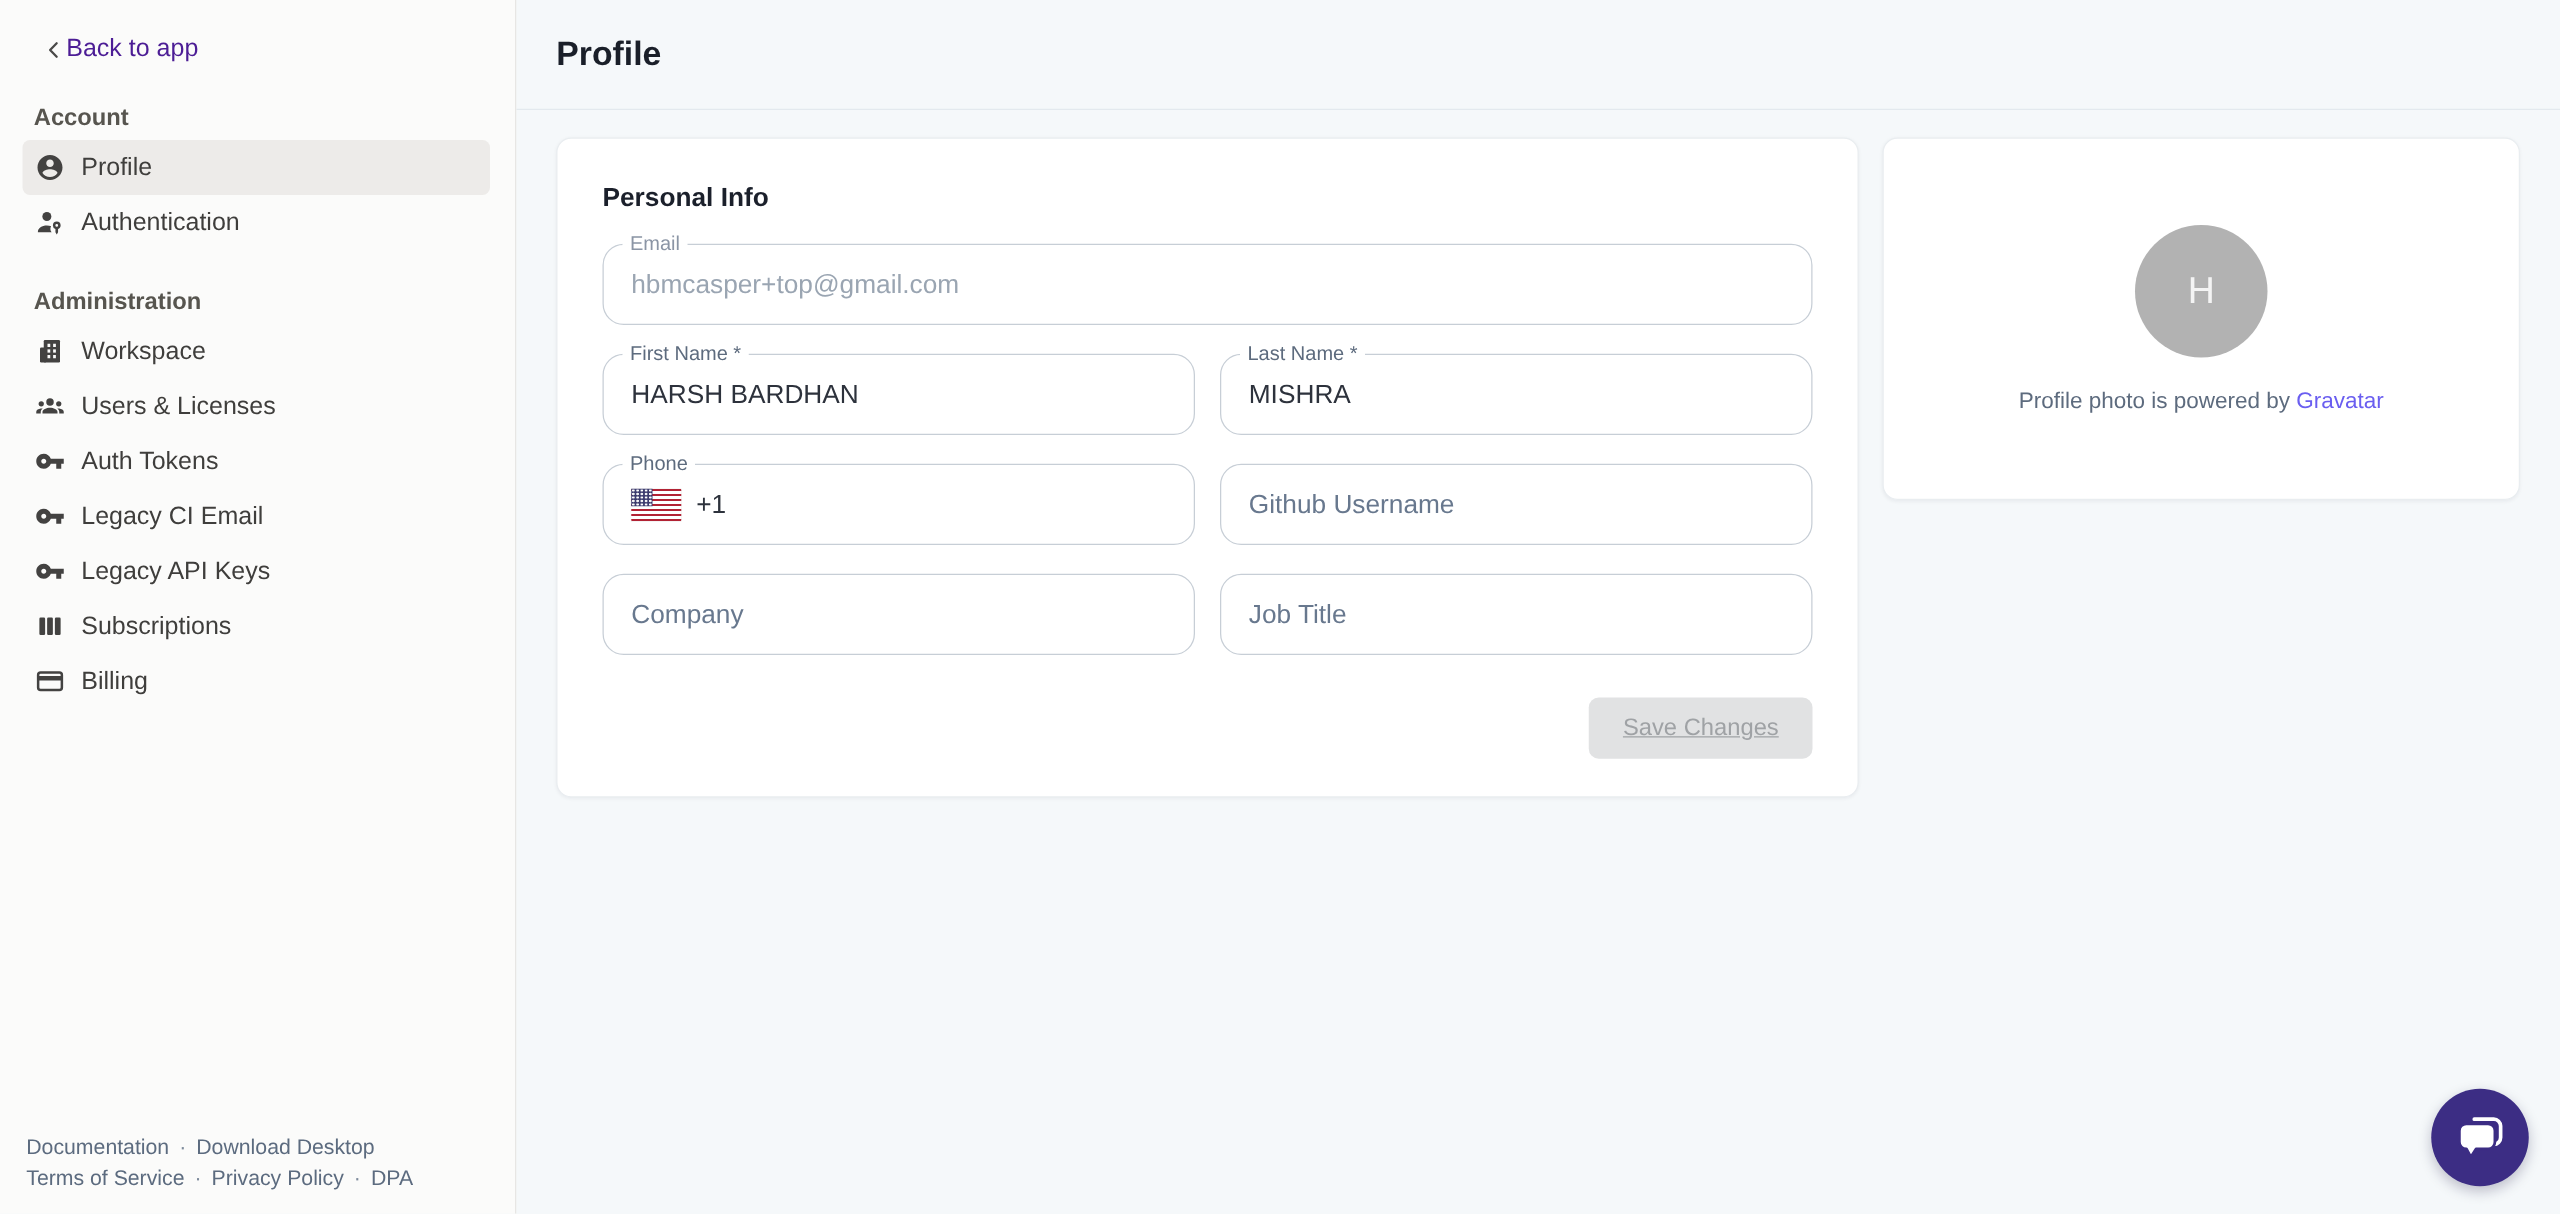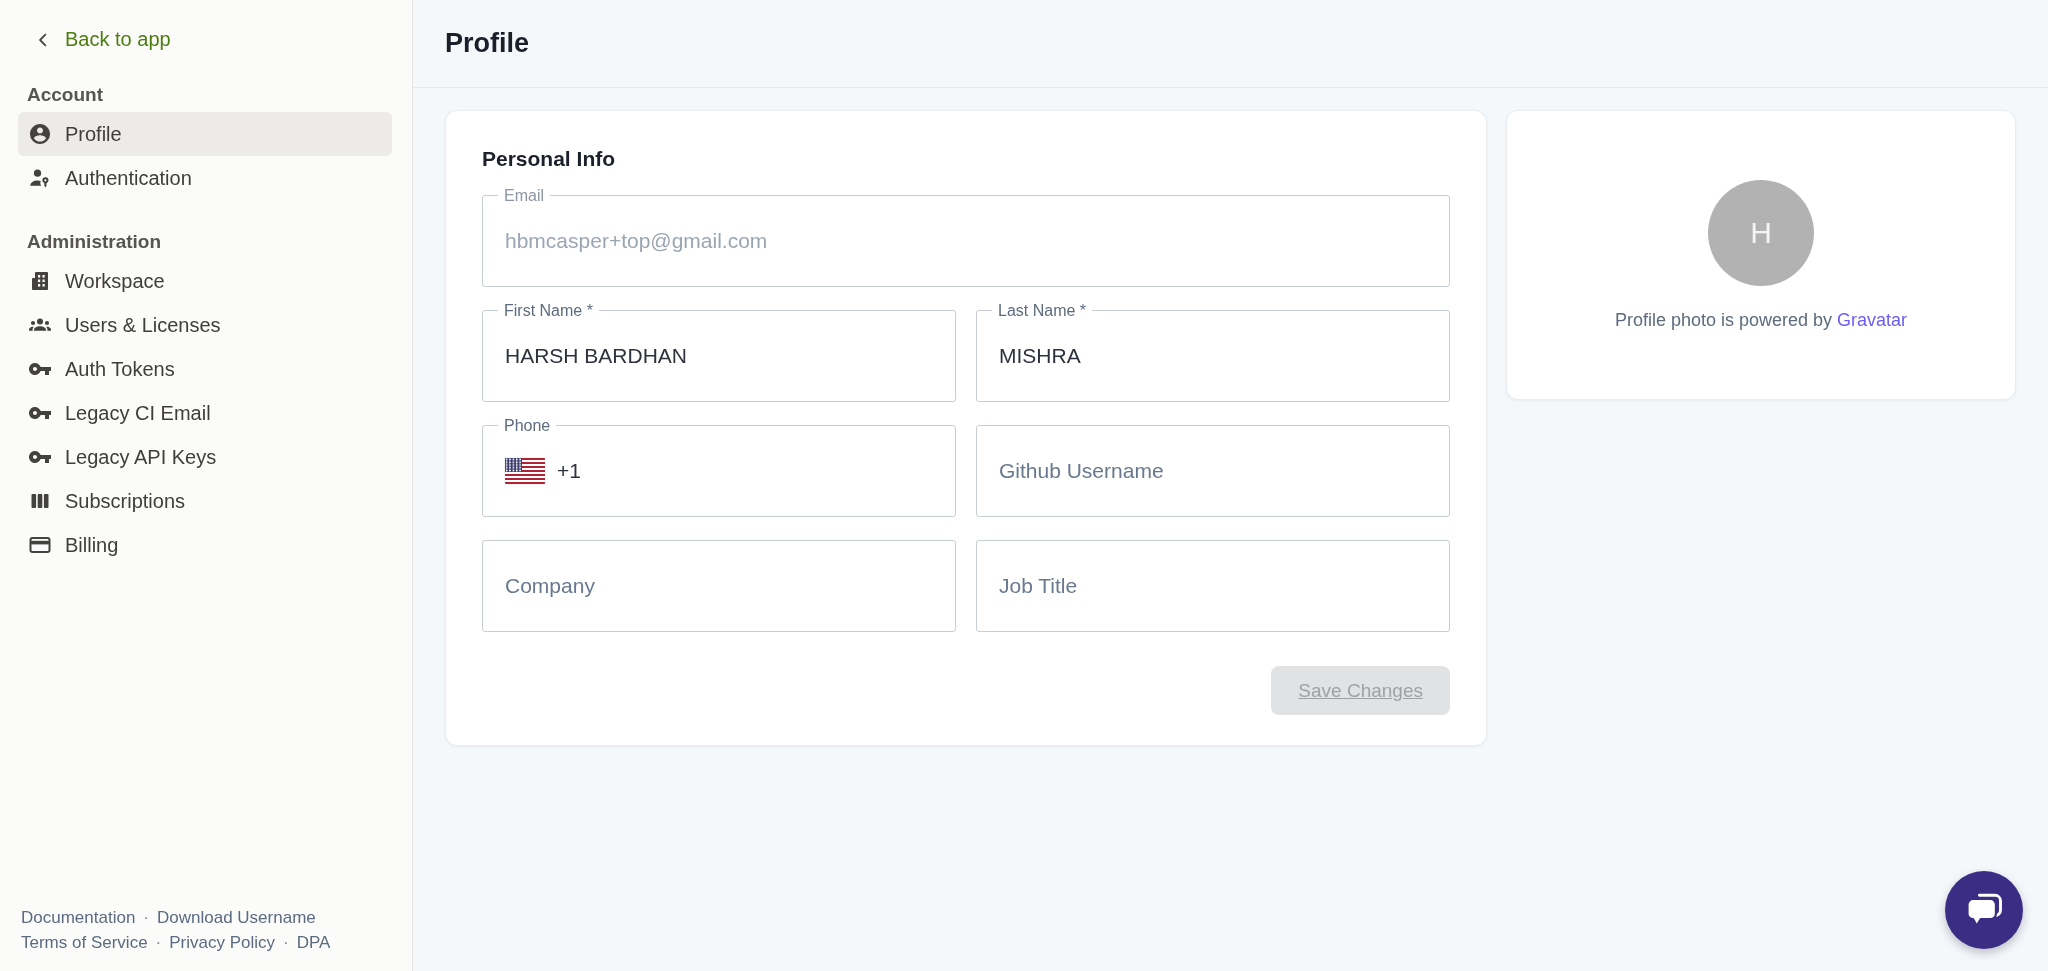--- a/index.html
+++ b/index.html
@@ -13,23 +13,23 @@
 
   
   .sidebar {
     width: 413px; height: 100%;
     background: #fbfbfa;
     border-right: 1px solid #e7e6e4;
     position: relative;
     flex: 0 0 413px;
   }
   .back-row {
-    display: flex; align-items: center; gap: 12px;
+    display: flex; align-items: center; 
     padding: 28px 0 0 33px;
-    color: #4d7c0f; font-size: 20px; cursor: pointer;
+    color: #4c1d95; font-size: 20px; cursor: pointer;
   }
   .back-row svg { width: 20px; height: 20px; color: #4a4948; }
   .section-label {
     margin: 33px 0 6px 27px;
     font-size: 19px; font-weight: 700; color: #57554f;
   }
   .section-label.admin { margin-top: 31px; }
   .nav-item {
     height: 44px; margin: 0 20px 0 18px;
     display: flex; align-items: center; gap: 13px;
@@ -60,22 +60,22 @@
   }
   .card {
     background: #fff; border: 1px solid #e9edf0; border-radius: 12px;
     box-shadow: 0 1px 3px rgba(16,24,40,0.05);
   }
   .card.personal { width: 1042px; padding: 36px 36px 30px 36px; }
   .card.personal h2 { font-size: 21px; font-weight: 700; color: #1b202b; margin-bottom: 24px; }
 
   .frow { display: flex; gap: 20px; margin-top: 23px; }
   .field {
-    position: relative; flex: 1; height: 92px;
-    border: 1.5px solid #c7ced6; border-radius: 3px;
+    position: relative; flex: 1; height: 65px;
+    border: 1.5px solid #c7ced6; border-radius: 17px;
     display: flex; align-items: center; background: #fff;
   }
   .float-label {
     position: absolute; top: -9px; left: 15px;
     background: #fff; padding: 0 6px;
     font-size: 16px; color: #5d6b7e; white-space: nowrap;
   }
   .field input {
     width: 100%; height: 100%; border: none; outline: none; background: transparent;
     padding: 0 22px; font-family: inherit;
@@ -238,21 +238,21 @@
               <rect x="2.5" y="5" width="19" height="14" rx="2" fill="none" stroke="currentColor" stroke-width="2"></rect>
               <rect x="2.5" y="7.8" width="19" height="3.6" fill="currentColor"></rect>
             </svg>
         </span>
         <span>Billing</span>
       </div>
     </nav>
 
     <div class="sidebar-footer">
       <div class="row">
-        <a>Documentation</a><span class="sep">·</span><a>Download Username</a>
+        <a>Documentation</a><span class="sep">·</span><a>Download Desktop</a>
       </div>
       <div class="row">
         <a>Terms of Service</a><span class="sep">·</span><a>Privacy Policy</a><span class="sep">·</span><a>DPA</a>
       </div>
     </div>
   </aside>
 
   <main class="main">
     <header class="page-header">
       <h1>Profile</h1>

